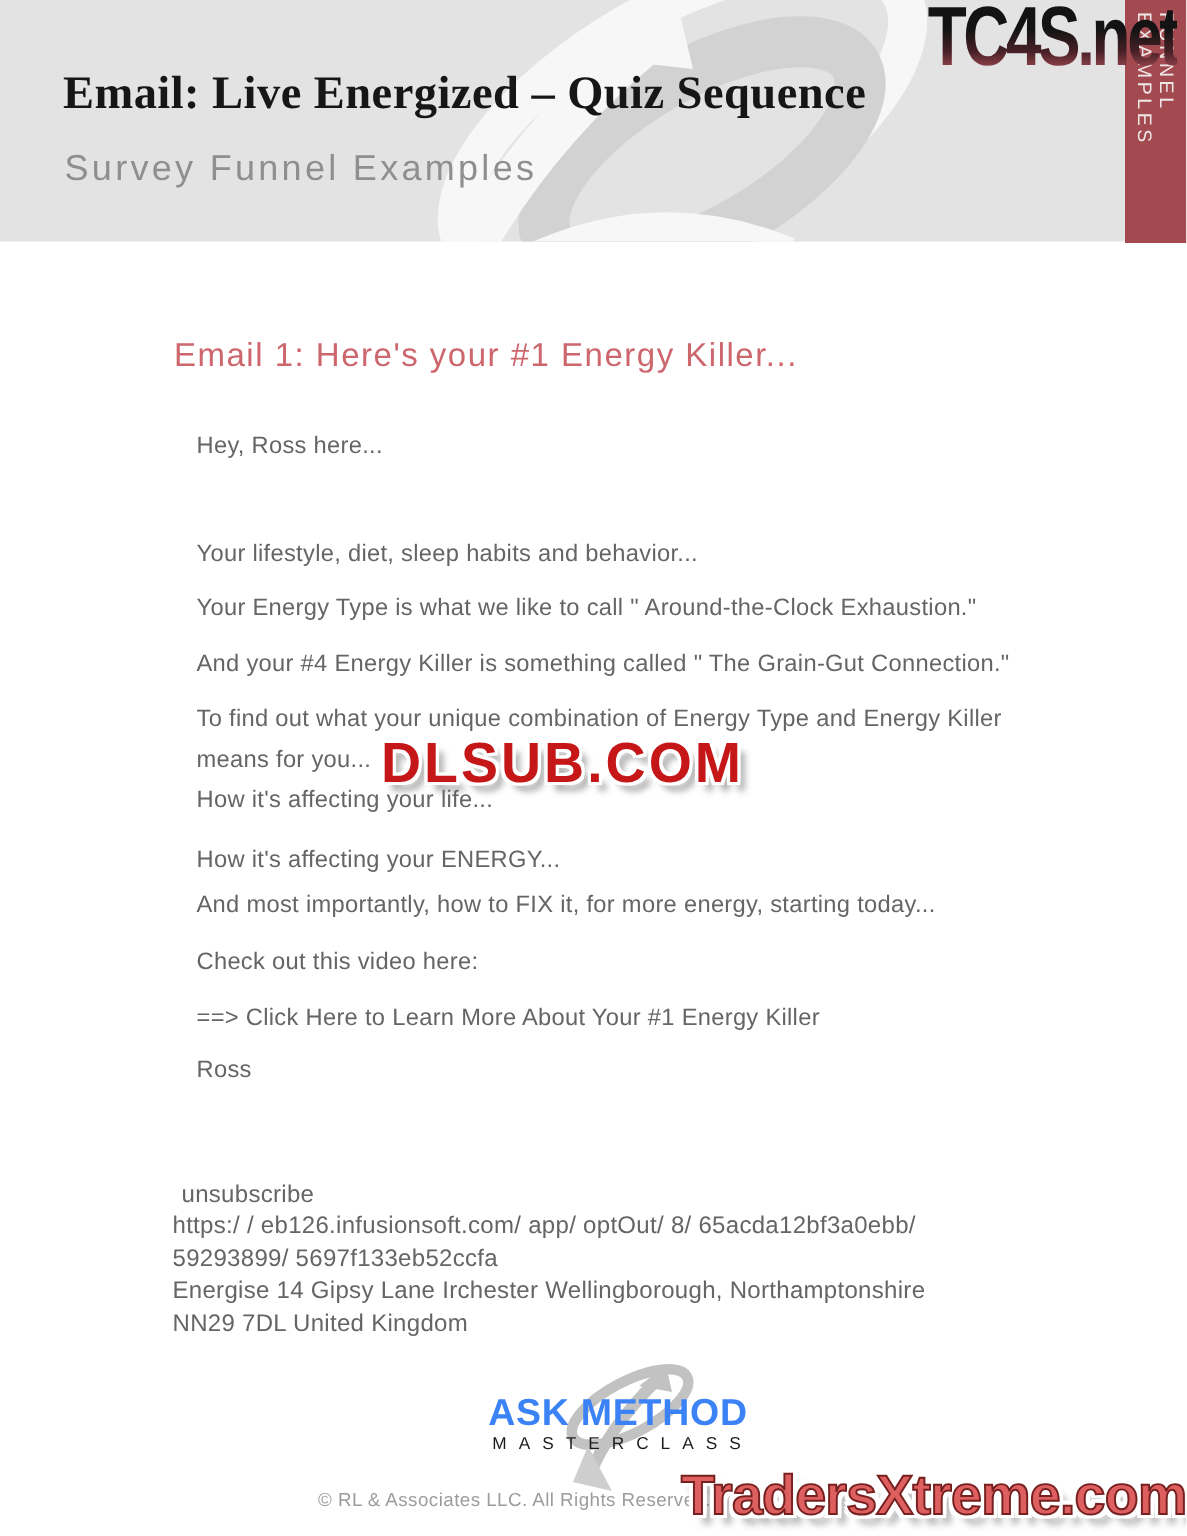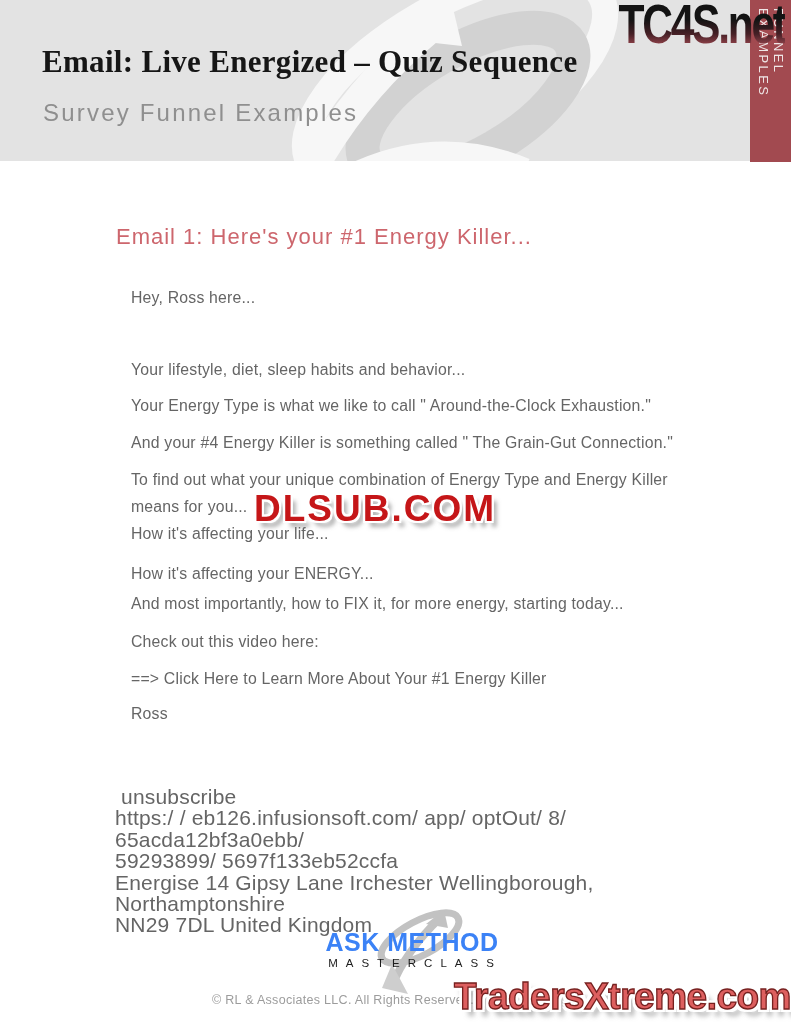--- a/index.html
+++ b/index.html
@@ -46,21 +46,21 @@
     font-size:22px;letter-spacing:1px;color:#cd666d;white-space:nowrap;
   }
   .para{
     position:absolute;left:117px;width:600px;
     font-size:15.8px;line-height:27px;letter-spacing:.2px;color:#656565;margin-left:14px;
   }
   .para.wrap{width:585px;}
   
   .footer-block{
     position:absolute;left:115px;top:786px;width:610px;
-    font-size:21px;line-height:21.4px;letter-spacing:.2px;color:#656565;
+    font-size:16px;line-height:21.4px;letter-spacing:.2px;color:#656565;
   }
   .footer-line.indent{margin-left:6px;}
   
   .logo-swoosh{position:absolute;left:352px;top:906px;width:130px;height:88px;opacity:.85;}
   .logo-title{
     position:absolute;left:312px;top:928px;width:200px;text-align:center;
     font-size:25px;font-weight:700;letter-spacing:.5px;color:#3b82f6;white-space:nowrap;
   }
   .logo-subtitle{
     position:absolute;left:312px;top:957px;width:206px;text-align:center;

